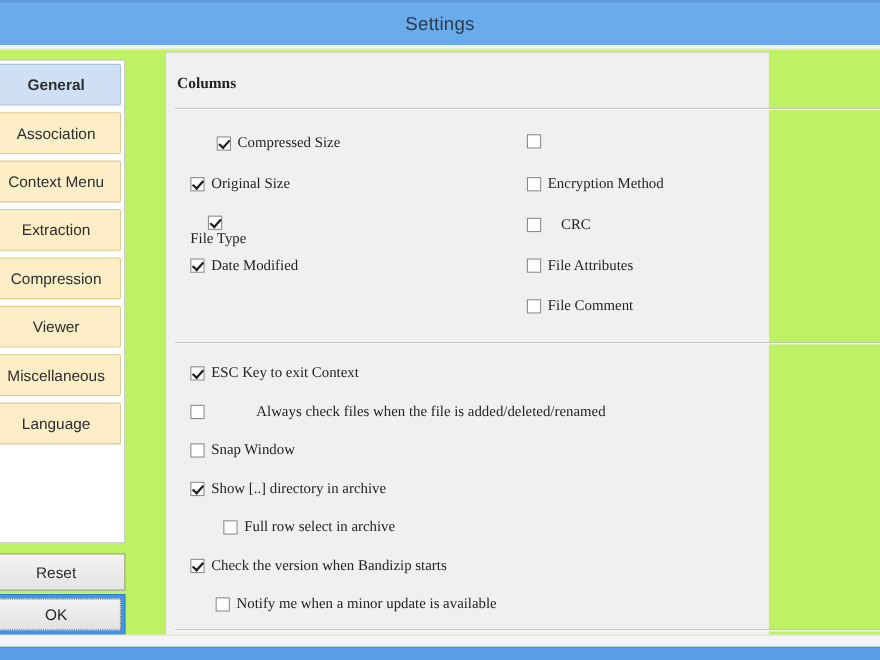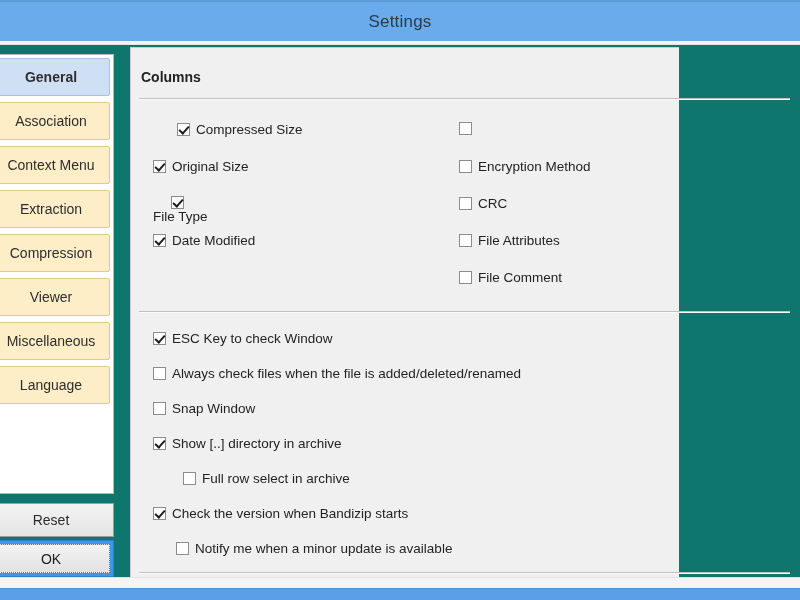--- a/index.html
+++ b/index.html
@@ -9,21 +9,21 @@
     height: 600px;
     overflow: hidden;
     background: #f0f0f0;
     font-family: "Liberation Sans", sans-serif;
   }
 
   #app {
     position: relative;
     width: 800px;
     height: 600px;
-    background: #0f766e;
+    background: #bef264;
     box-sizing: border-box;
   }
 
   
   .titlebar {
     position: absolute;
     left: 0;
     top: 0;
     width: 800px;
     height: 41px;
@@ -127,28 +127,29 @@
     align-items: center;
     justify-content: center;
     font-size: 14px;
     color: #1d1d1d;
     cursor: default;
   }
 
   
   .content-panel {
     position: absolute;
-    left: 130px;
+    left: 150px;
     top: 47px;
     width: 549px;
     height: 530px;
     background: #f0f0f0;
     border-left: 1px solid #cdcdcd;
     border-top: 1px solid #cdcdcd;
     box-sizing: border-box;
+    font-family: Liberation Serif, serif;
   }
 
   .section-title {
     position: absolute;
     left: 10px;
     top: 21px;
     font-size: 14px;
     font-weight: bold;
     color: #222;
   }
@@ -296,39 +297,39 @@
         </div>
       </div>
     <div id="columns-right">
         <div class="cb-row" style="left: 328px; top: 74px;">
           <span class="cbox"></span>
         </div>
         <div class="cb-row" style="left: 328px; top: 111px;">
           <span class="cbox"></span>
           <span class="cb-label">Encryption Method</span>
         </div>
-        <div class="cb-row" style="left: 328px; top: 148px;">
+        <div class="cb-row" style="left: 328px; top: 148px; gap: 12px;">
           <span class="cbox"></span>
           <span class="cb-label">CRC</span>
         </div>
         <div class="cb-row" style="left: 328px; top: 185px;">
           <span class="cbox"></span>
           <span class="cb-label">File Attributes</span>
         </div>
         <div class="cb-row" style="left: 328px; top: 222px;">
           <span class="cbox"></span>
           <span class="cb-label">File Comment</span>
         </div>
       </div>
     <div id="options-group">
         <div class="cb-row" style="left: 22px; top: 283px;">
           <span class="cbox checked"></span>
-          <span class="cb-label">ESC Key to check Window</span>
-        </div>
-        <div class="cb-row" style="left: 22px; top: 318px;">
+          <span class="cb-label">ESC Key to exit Context</span>
+        </div>
+        <div class="cb-row" style="left: 22px; top: 318px; gap: 41px;">
           <span class="cbox"></span>
           <span class="cb-label">Always check files when the file is added/deleted/renamed</span>
         </div>
         <div class="cb-row" style="left: 22px; top: 353px;">
           <span class="cbox"></span>
           <span class="cb-label">Snap Window</span>
         </div>
         <div class="cb-row" style="left: 22px; top: 388px;">
           <span class="cbox checked"></span>
           <span class="cb-label">Show [..] directory in archive</span>

